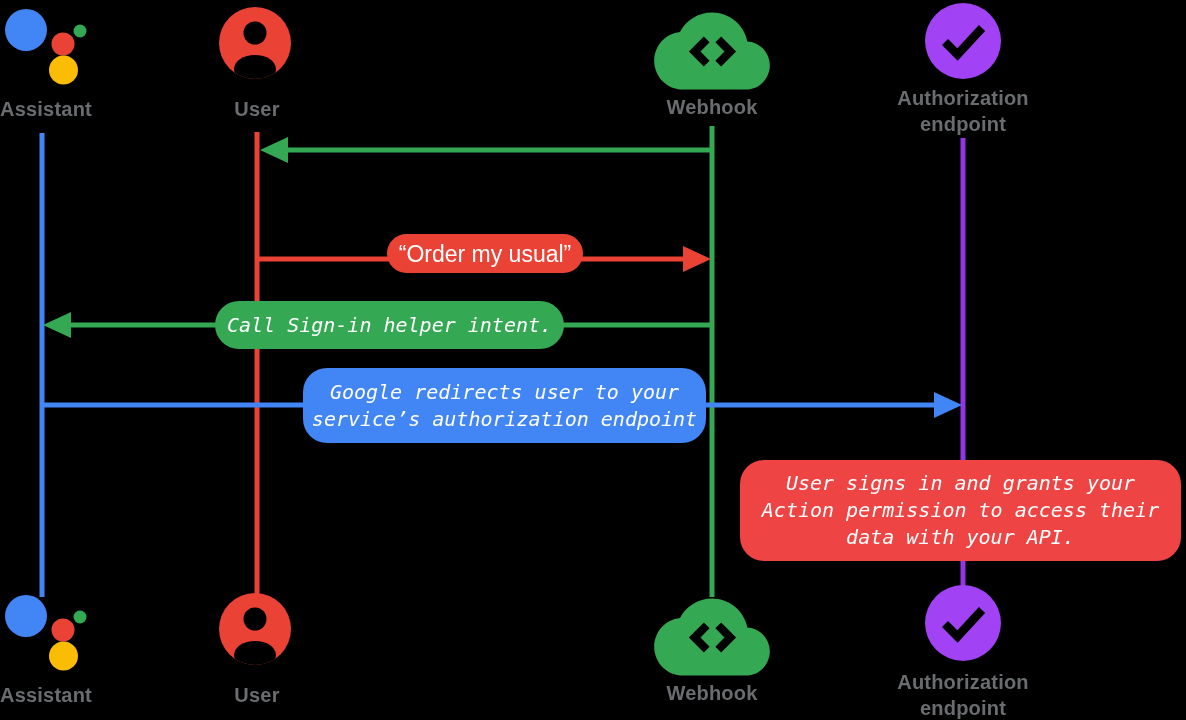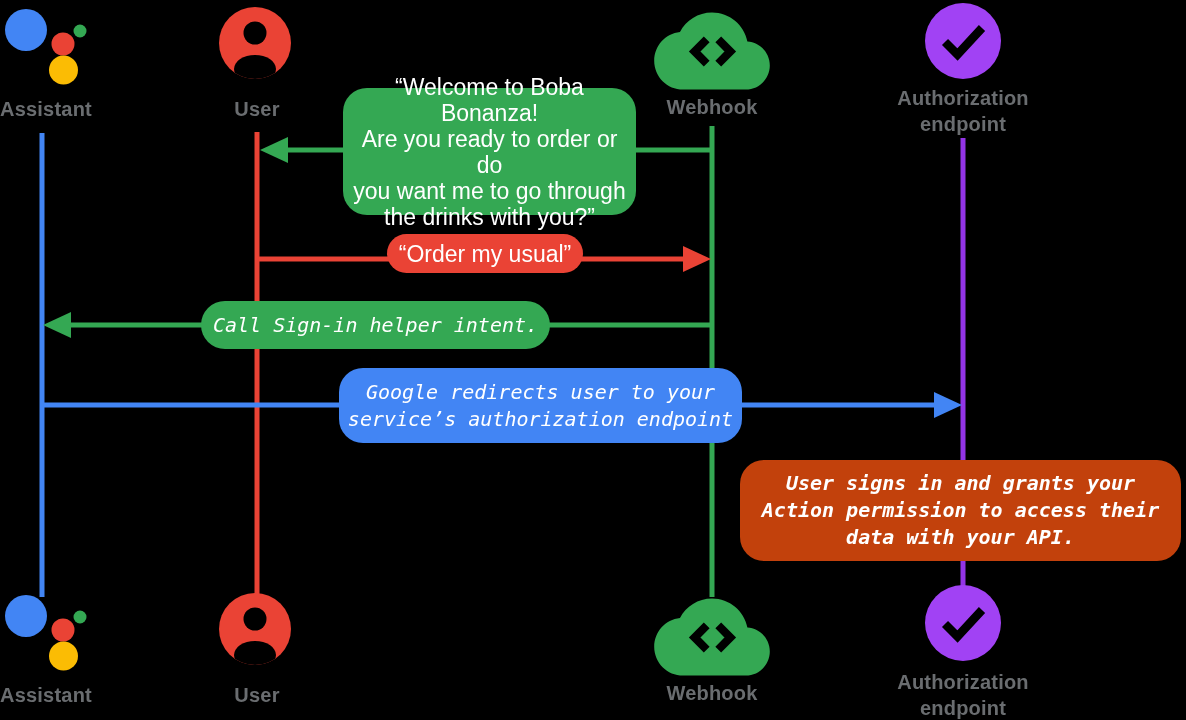--- a/index.html
+++ b/index.html
@@ -10,22 +10,22 @@
   .wires{position:absolute;left:0;top:0;}
   .msg{
     position:absolute;display:flex;align-items:center;justify-content:center;
     border-radius:24px;color:#ffffff;text-align:center;box-sizing:border-box;
   }
   .msg .txt{white-space:pre-line;}
   .sans{font-family:"Liberation Sans",sans-serif;font-size:23px;line-height:26px;}
   .mono{font-family:"DejaVu Sans Mono",monospace;font-style:italic;font-size:20px;line-height:27px;}
   .green-bg{background:#34A853;}
   .red-bg{background:#EA4335;}
-  .blue-bg{background:#4285F4;margin-left:36px;}
-  .cyan-bg{background:#c2410c;font-weight:bold;}
+  .blue-bg{background:#4285F4;}
+  .cyan-bg{background:#ef4444;}
   .actor-label{
     position:absolute;width:180px;text-align:center;color:#6a6d70;
     font-size:20px;font-weight:700;line-height:26px;white-space:pre-line;
     letter-spacing:0.2px;
   }
   .icon{position:absolute;}
 </style>
 </head>
 <body>
 
@@ -44,32 +44,26 @@
     <line x1="257" y1="259" x2="686" y2="259" stroke="#EA4335" stroke-width="5"></line>
     <polygon points="711,259 683,246 683,272" fill="#EA4335"></polygon>
 
     <line x1="68" y1="325" x2="712" y2="325" stroke="#34A853" stroke-width="5"></line>
     <polygon points="43,325 71,312 71,338" fill="#34A853"></polygon>
 
     <line x1="42" y1="405" x2="936" y2="405" stroke="#4285F4" stroke-width="5"></line>
     <polygon points="962,405 934,392 934,418" fill="#4285F4"></polygon>
   </svg>
 
-  <div class="msg sans green-bg" style="left:343px;top:88px;width:293px;height:127px;padding:0 6px;">
-    <span class="txt">“Welcome to Boba Bonanza!
-Are you ready to order or do
-you want me to go through
-the drinks with you?”</span>
-  </div>
 
   <div class="msg sans red-bg" style="left:387px;top:234px;width:196px;height:39px;">
     <span class="txt">“Order my usual”</span>
   </div>
 
-  <div class="msg mono green-bg" style="left:201px;top:301px;width:349px;height:48px;">
+  <div class="msg mono green-bg" style="left:215px;top:301px;width:349px;height:48px;">
     <span class="txt">Call Sign-in helper intent.</span>
   </div>
 
   <div class="msg mono blue-bg" style="left:303px;top:368px;width:403px;height:75px;">
     <span class="txt">Google redirects user to your
 service’s authorization endpoint</span>
   </div>
 
   <div class="msg mono cyan-bg" style="left:740px;top:460px;width:441px;height:101px;">
     <span class="txt">User signs in and grants your

